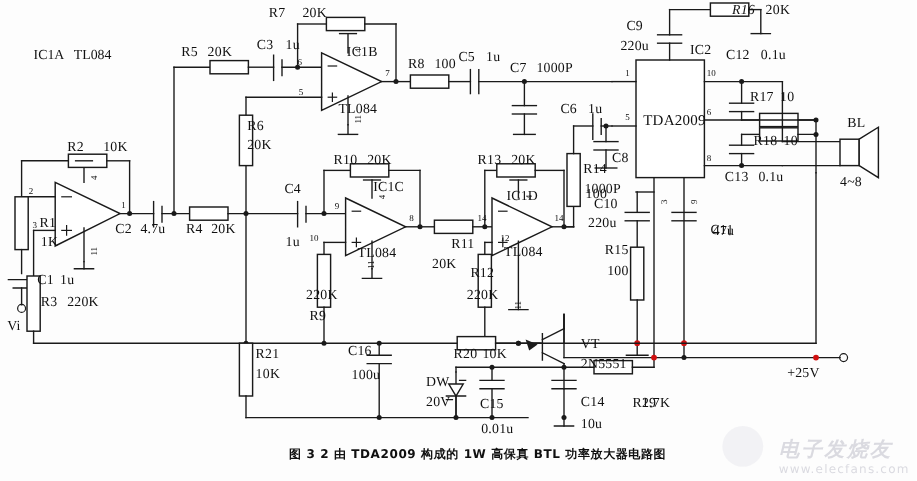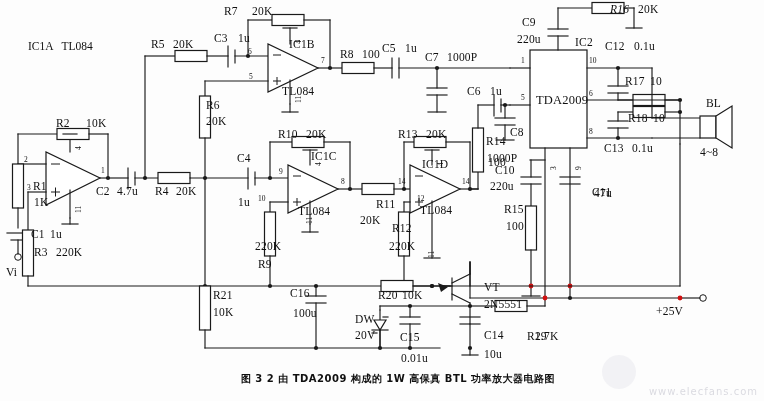--- a/index.html
+++ b/index.html
@@ -493,16 +493,17 @@
   <div class="lbl" style="left:484px;top:329px;">C14</div>
   <div class="lbl" style="left:484px;top:348px;">10u</div>
   <div class="lbl" style="left:527px;top:330px;">R19</div>
   <div class="lbl" style="left:535px;top:330px;">2.7K</div>
   <div class="lbl" style="left:656px;top:305px;">+25V</div>
 
   <div class="caption">图 3 2    由 TDA2009 构成的 1W 高保真 BTL 功率放大器电路图</div>
 
   <div class="wmlogo"></div>
   <div class="wm">
+    <div class="cn">电子发烧友</div>
     <div class="url">www.elecfans.com</div>
   </div>
 
 </div>
 
 </body></html>

